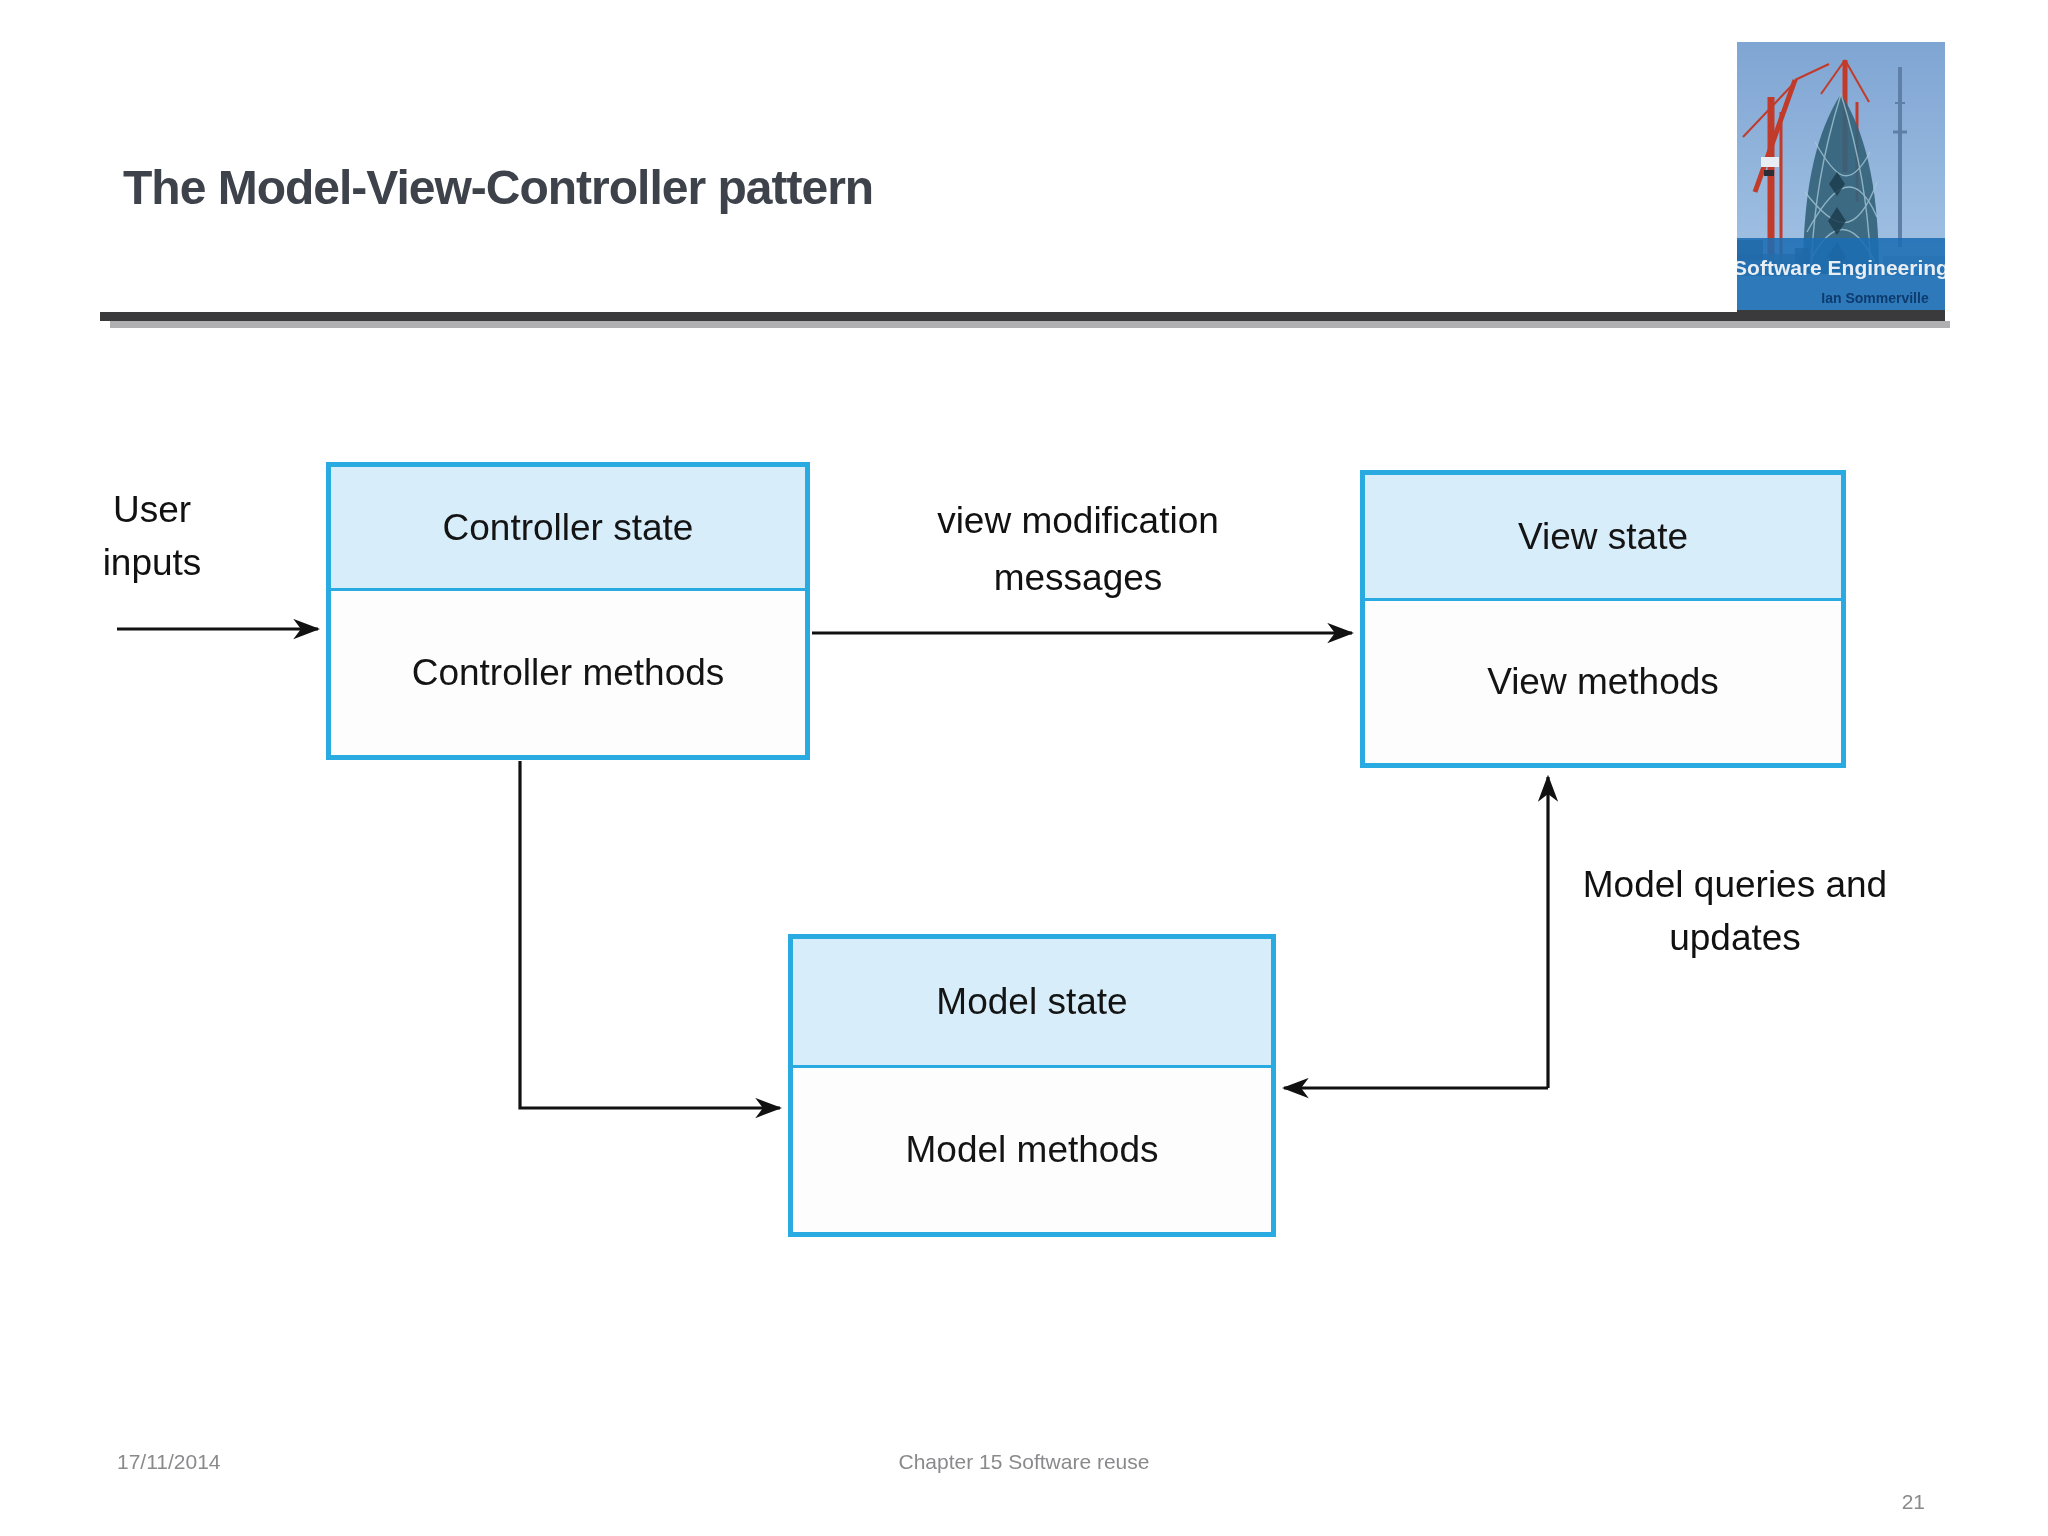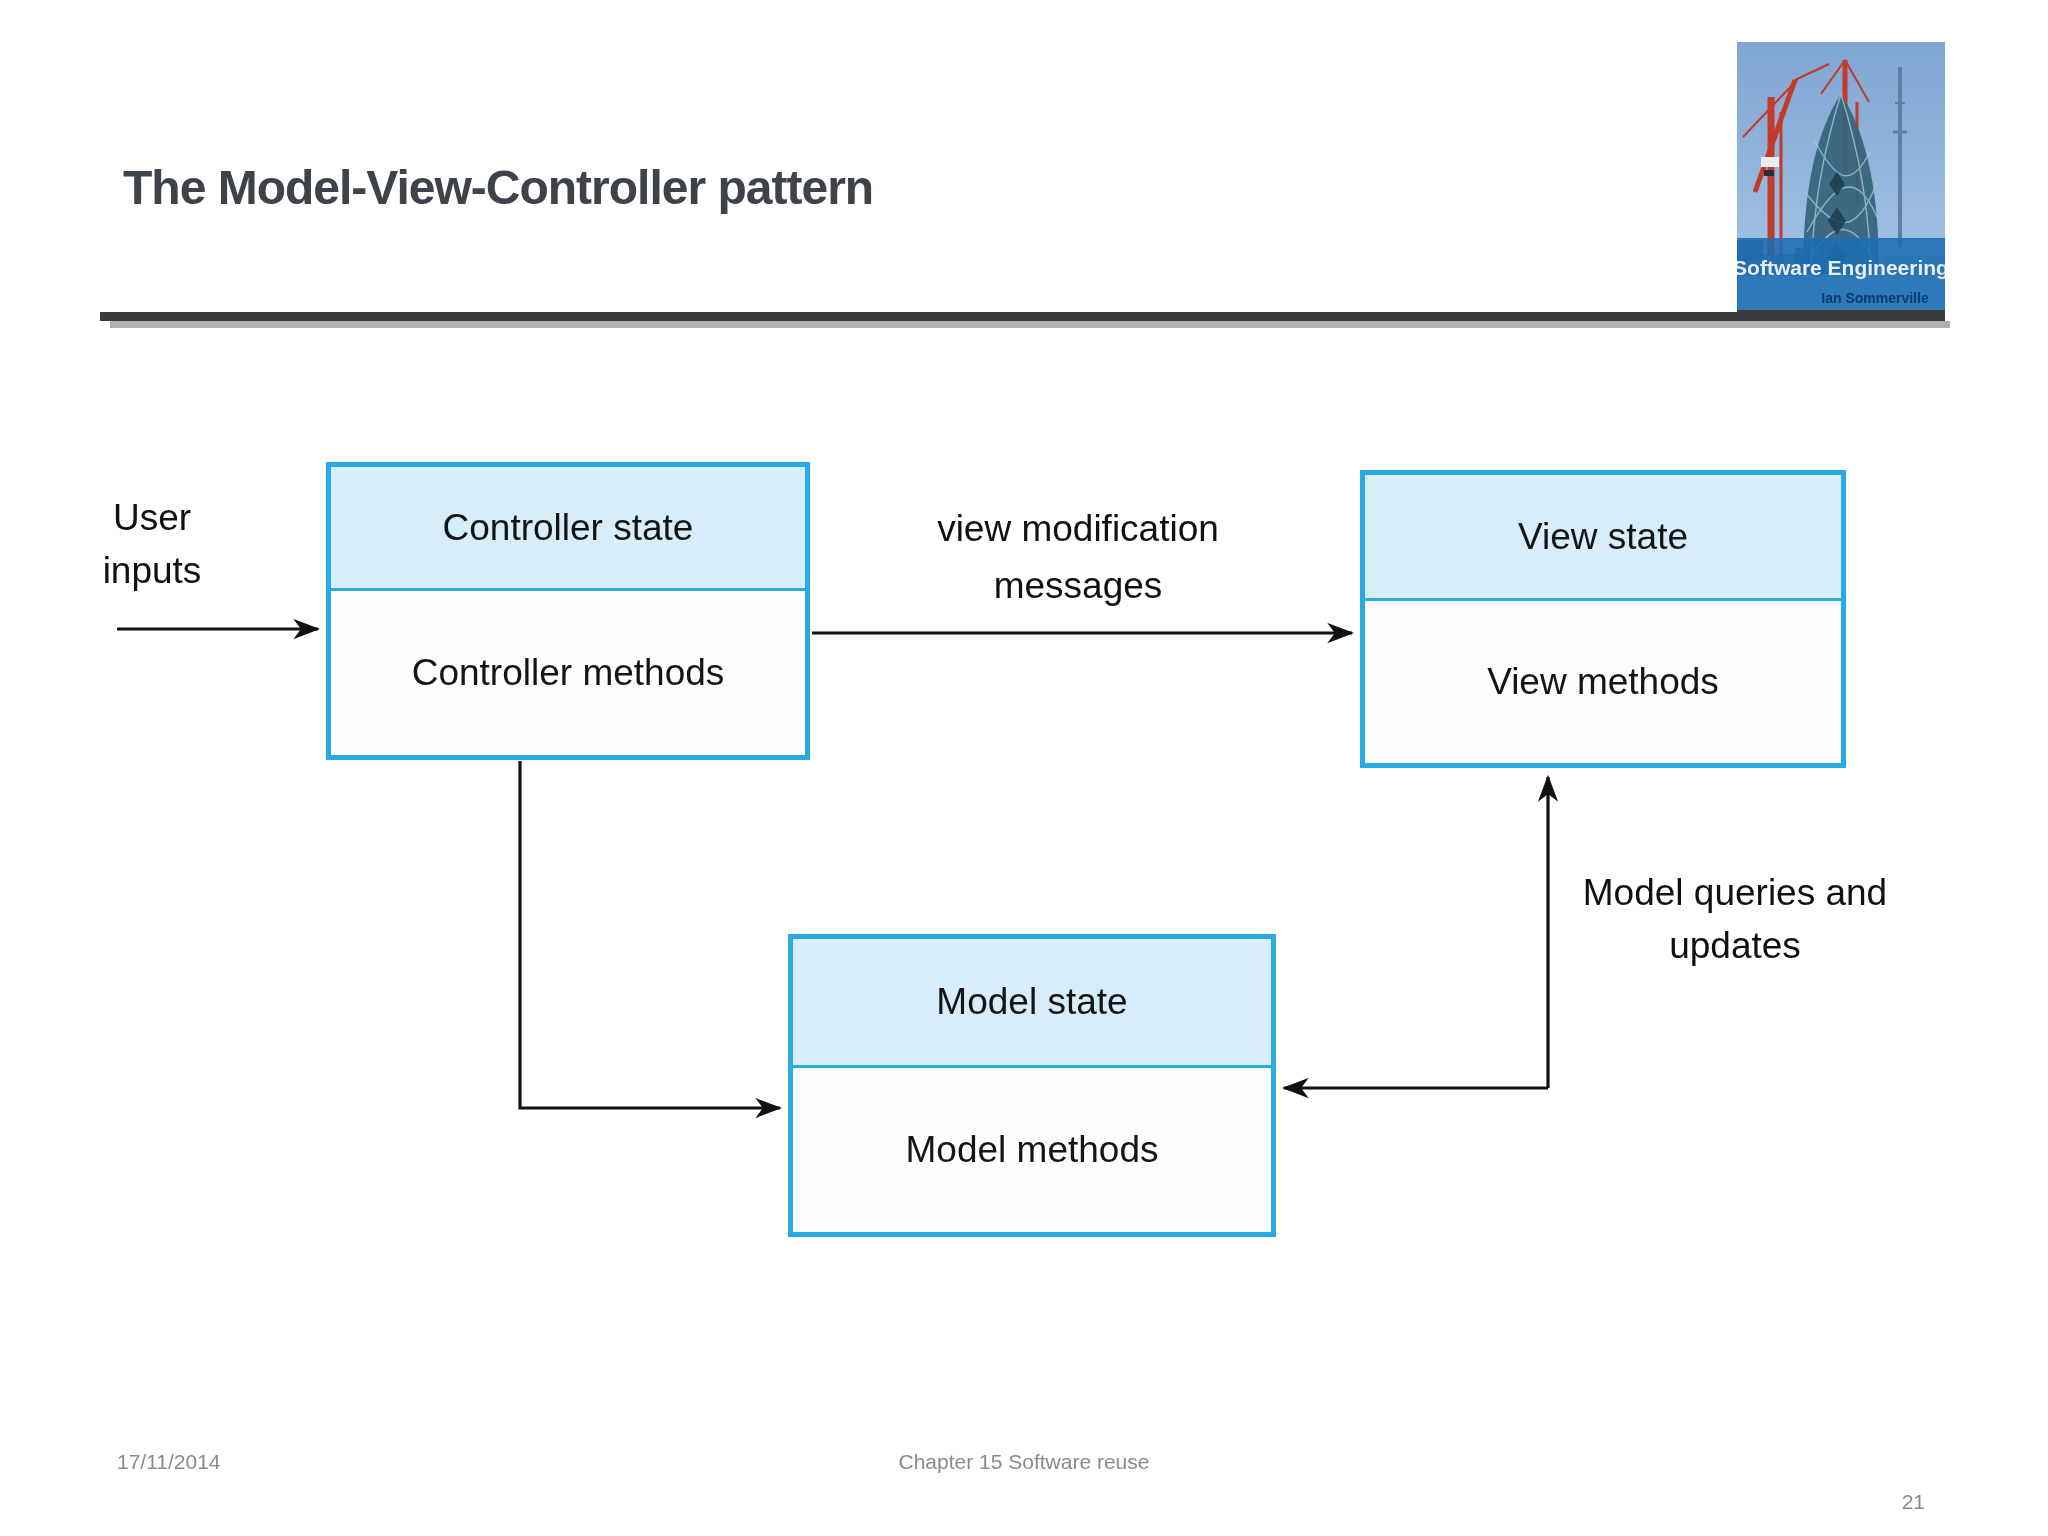--- a/index.html
+++ b/index.html
@@ -29,21 +29,21 @@
   .uml-box .methods{flex:1 1 auto;display:flex;align-items:center;justify-content:center;background:#FDFDFE;}
   .uml-box .state,.uml-box .methods{font-size:37px;color:#141414;}
   #box-controller{left:326px;top:462px;width:484px;height:298px;}
   #box-controller .state{height:121px;}
   #box-view{left:1360px;top:470px;width:486px;height:298px;}
   #box-view .state{height:123px;}
   #box-model{left:788px;top:934px;width:488px;height:303px;}
   #box-model .state{height:126px;}
   
   .edge-label{
-    position:absolute;text-align:center;font-size:37px;color:#111;line-height:53px;margin-top:8px;
+    position:absolute;text-align:center;font-size:37px;color:#111;line-height:53px;
   }
   #lbl-user{left:62px;top:483px;width:180px;}
   #lbl-viewmod{left:858px;top:492px;width:440px;line-height:57px;}
   #lbl-modeledits{left:212px;top:938px;width:260px;white-space:nowrap;}
   #lbl-queries{left:1570px;top:858px;width:330px;}
   
   .arrows{position:absolute;left:0;top:0;}
   
   .footer-text{position:absolute;top:1450px;font-size:21px;color:#8A8A8D;}
   #footer-date{left:117px;}

